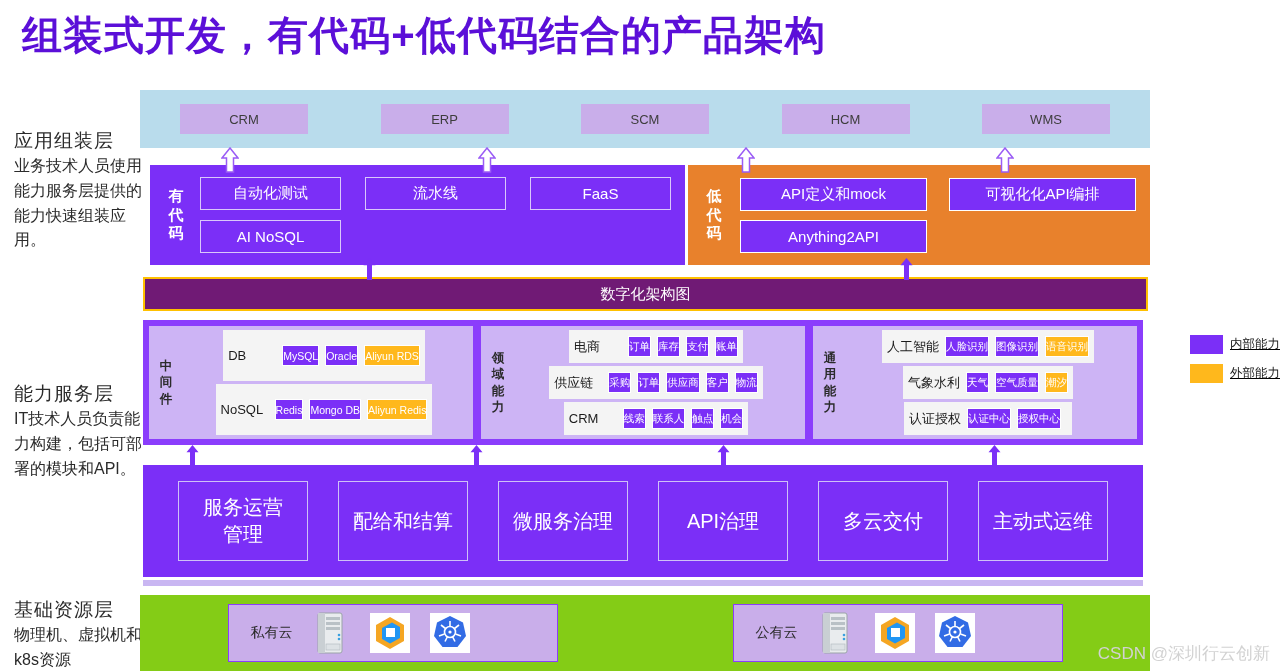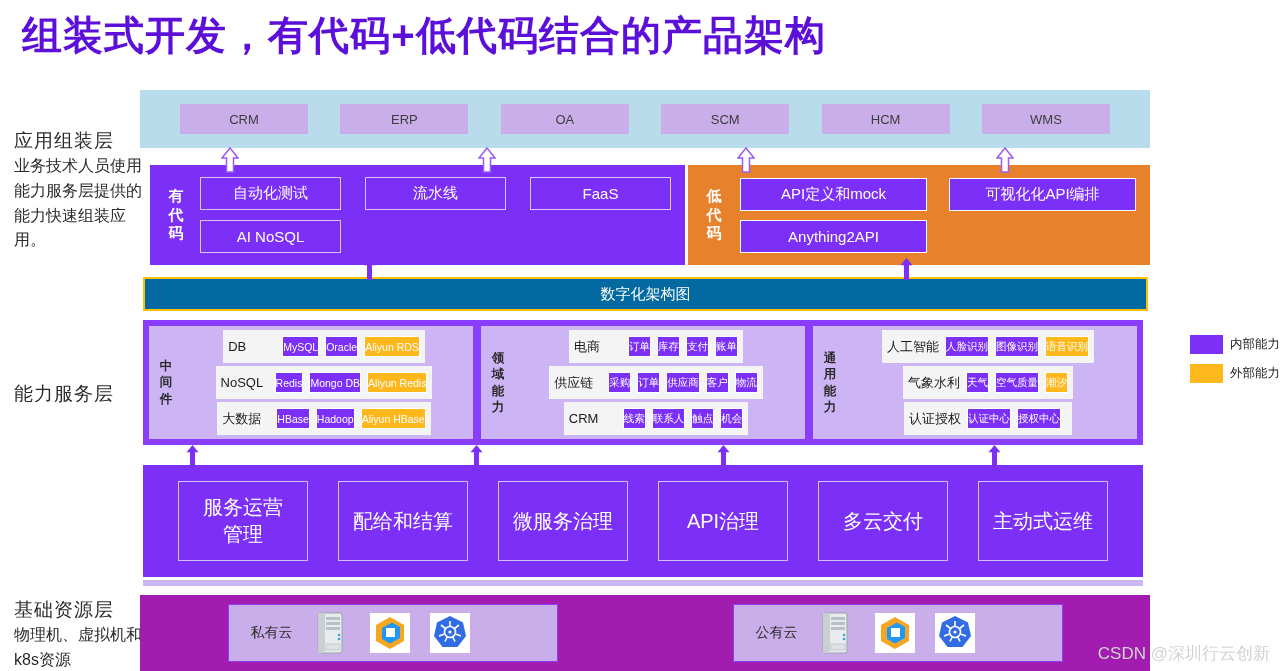--- a/index.html
+++ b/index.html
@@ -63,21 +63,21 @@
     display: flex; align-items: center; justify-content: center; background: transparent;
   }
   .lowcode-item {
     height: 33px; border: 1px solid #ffffff; background: #7b2ff7; color: #ffffff; font-size: 15px;
     display: flex; align-items: center; justify-content: center;
   }
 
   
   .arch-bar {
     left: 143px; top: 277px; width: 1005px; height: 34px;
-    background: #0369a1; border: 2px solid #ffc000;
+    background: #701a75; border: 2px solid #ffc000;
     display: flex; align-items: center; justify-content: center;
     color: #ffffff; font-size: 15px;
   }
 
   
   .cap-band { left: 143px; top: 320px; width: 1000px; height: 125px; background: #8b3dfc; display: flex; gap: 8px; padding: 6px 6px; }
   .cap-group { flex: 1; background: #cdb4f5; display: flex; align-items: stretch; padding: 4px; }
   .cap-vlabel {
     flex: 0 0 26px; color: #2b2b2b; font-size: 12.5px; font-weight: bold;
     display: flex; flex-direction: column; align-items: center; justify-content: center; line-height: 1.3;
@@ -95,37 +95,37 @@
   .chip-empty { background: transparent; border: none; }
 
   
   .svc-band { left: 143px; top: 465px; width: 1000px; height: 112px; background: #7b2ff7; display: flex; align-items: center; justify-content: space-around; padding: 0 20px; }
   .svc-box {
     width: 130px; height: 80px; border: 1px solid #cfc0f7; color: #ffffff; font-size: 20px;
     display: flex; align-items: center; justify-content: center; text-align: center; line-height: 1.35;
   }
 
   
-  .infra-band { left: 140px; top: 595px; width: 1010px; height: 76px; background: #a21caf; display: flex; align-items: center; justify-content: space-around; }
+  .infra-band { left: 140px; top: 595px; width: 1010px; height: 76px; background: #84cc16; display: flex; align-items: center; justify-content: space-around; }
   .cloud-box {
     width: 330px; height: 58px; background: #c9aeea; border: 1px solid #8b3dfc;
     display: flex; align-items: center; gap: 14px; padding: 0 22px;
   }
   .cloud-name { color: #2b2b2b; font-size: 14px; white-space: nowrap; }
   .icon-wrap { width: 46px; height: 46px; display: flex; align-items: center; justify-content: center; }
 
   
   .arrow-hollow {
     position: absolute; width: 18px; height: 26px;
   }
   .arrow-solid { position: absolute; width: 13px; height: 24px; }
 
   
   .legend { position: absolute; left: 1190px; top: 335px; width: 90px; }
-  .legend-row { display: flex; align-items: center; gap: 7px; margin-bottom: 10px; }
+  .legend-row { display: flex; align-items: center; gap: 7px; margin-bottom: 10px; text-decoration: underline; }
   .legend-sw { width: 36px; height: 19px; }
   .legend-text { font-size: 12.5px; color: #1a1a1a; white-space: nowrap; }
 
   
   .watermark {
     position: absolute; right: 10px; bottom: 6px;
     font-size: 17px; color: #d2d2d2; white-space: nowrap;
   }
 
   
@@ -136,31 +136,31 @@
 
 <div class="title">组装式开发，有代码+低代码结合的产品架构</div>
 
 <div class="side-label" style="top:128px;">
   <div class="side-title">应用组装层</div>
   <div class="side-desc">业务技术人员使用能力服务层提供的能力快速组装应用。</div>
 </div>
 
 <div class="side-label" style="top:381px;">
   <div class="side-title">能力服务层</div>
+  <div class="side-desc">IT技术人员负责能力构建，包括可部署的模块和API。</div>
 </div>
 
 <div class="side-label" style="top:597px;">
   <div class="side-title">基础资源层</div>
   <div class="side-desc">物理机、虚拟机和k8s资源</div>
 </div>
 
 <div class="band app-band" id="app-band">
     <div class="app-box">CRM</div>
     <div class="app-box">ERP</div>
-    <div class="app-box">OA</div>
     <div class="app-box">SCM</div>
     <div class="app-box">HCM</div>
     <div class="app-box">WMS</div>
   </div>
 
 <div id="arrows-hollow-top"></div>
 
 <div class="band code-band">
   <div class="vlabel" id="code-vlabel">
       <span>有</span>
@@ -207,28 +207,20 @@
             <div class="cap-chip chip-internal">Oracle</div>
             <div class="cap-chip chip-external">Aliyun RDS</div>
           </div>
         </div>
         <div class="cap-row">
           <div class="cap-rowname">NoSQL</div>
           <div class="cap-items">
             <div class="cap-chip chip-internal">Redis</div>
             <div class="cap-chip chip-internal">Mongo DB</div>
             <div class="cap-chip chip-external">Aliyun Redis</div>
-          </div>
-        </div>
-        <div class="cap-row">
-          <div class="cap-rowname">大数据</div>
-          <div class="cap-items">
-            <div class="cap-chip chip-internal">HBase</div>
-            <div class="cap-chip chip-internal">Hadoop</div>
-            <div class="cap-chip chip-external">Aliyun HBase</div>
           </div>
         </div>
       </div>
     </div>
     <div class="cap-group">
       <div class="cap-vlabel">
         <span>领</span>
         <span>域</span>
         <span>能</span>
         <span>力</span>

